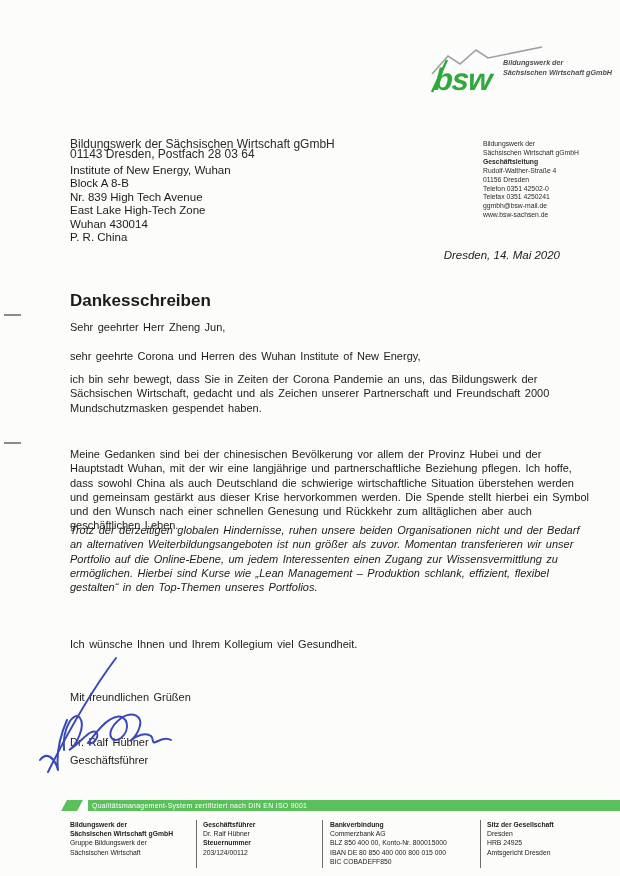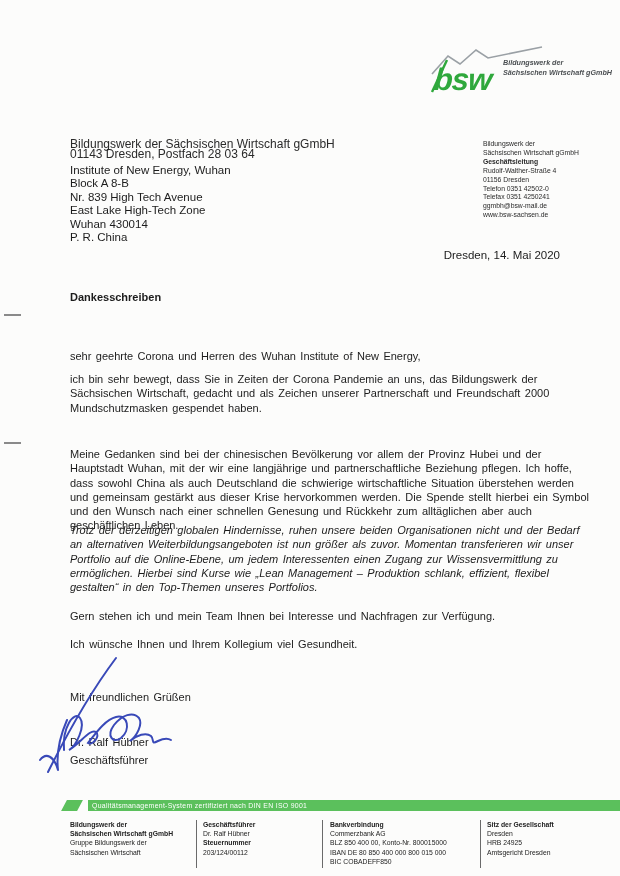--- a/index.html
+++ b/index.html
@@ -25,23 +25,23 @@
   .logo-name {
     position: absolute; top: 14px; left: 73px;
     font-size: 7.2px; font-weight: bold; font-style: italic;
     color: #4b4f52; line-height: 10px; white-space: nowrap;
   }
   
   .sender-line { position: absolute; top: 140px; left: 70px; font-size: 12px; line-height: 9.6px; color: #2a2a2a; }
   .recipient { position: absolute; top: 164px; left: 70px; font-size: 11.5px; line-height: 13.4px; }
   .contact-block { position: absolute; top: 140px; left: 483px; width: 132px; font-size: 6.8px; line-height: 8.9px; color: #2a2a2a; }
   .contact-block .bold { font-weight: bold; }
-  .date-line { position: absolute; top: 249px; left: 300px; width: 260px; text-align: right; font-size: 11.5px; }
+  .date-line { position: absolute; top: 249px; left: 300px; width: 260px; text-align: right; font-size: 11.5px; font-style: italic; }
   
-  .subject { position: absolute; top: 291px; left: 70px; font-size: 11px; font-weight: bold; }
+  .subject { position: absolute; top: 291px; left: 70px; font-size: 17px; font-weight: bold; }
   .bodycopy { position: absolute; left: 70px; width: 526px; font-size: 11px; line-height: 14.3px; word-spacing: 1.4px; }
   .sal1 { top: 320px; } .sal2 { top: 349px; }
   .p1 { top: 372px; } .p2 { top: 430px; margin-top: 17px; } .p3 { top: 523px; font-style: italic; }
   .p4 { top: 609px; } .p5 { top: 637px; }
   .closing { top: 690px; }
   .signer-name { top: 735px; } .signer-title { top: 753px; }
   
   .signature { position: absolute; top: 648px; left: 34px; z-index: 3; }
   
   .fold-mark { position: absolute; left: 4px; width: 17px; height: 2px; background: #8a8a8a; }
@@ -112,25 +112,25 @@
     <div>www.bsw-sachsen.de</div>
   </div>
 
   <div class="date-line">Dresden, 14. Mai 2020</div>
 
   <div class="fold-mark fold-1"></div>
   <div class="fold-mark fold-2"></div>
 
   <div class="subject">Dankesschreiben</div>
 
+  <div class="bodycopy sal1">Sehr geehrter Herr Zheng Jun,</div>
   <div class="bodycopy sal2">sehr geehrte Corona und Herren des Wuhan Institute of New Energy,</div>
   <div class="bodycopy p1">ich bin sehr bewegt, dass Sie in Zeiten der Corona Pandemie an uns, das Bildungswerk der Sächsischen Wirtschaft, gedacht und als Zeichen unserer Partnerschaft und Freundschaft 2000 Mundschutzmasken gespendet haben.</div>
   <div class="bodycopy p2">Meine Gedanken sind bei der chinesischen Bevölkerung vor allem der Provinz Hubei und der Hauptstadt Wuhan, mit der wir eine langjährige und partnerschaftliche Beziehung pflegen. Ich hoffe, dass sowohl China als auch Deutschland die schwierige wirtschaftliche Situation überstehen werden und gemeinsam gestärkt aus dieser Krise hervorkommen werden. Die Spende stellt hierbei ein Symbol und den Wunsch nach einer schnellen Genesung und Rückkehr zum alltäglichen aber auch geschäftlichen Leben.</div>
   <div class="bodycopy p3">Trotz der derzeitigen globalen Hindernisse, ruhen unsere beiden Organisationen nicht und der Bedarf an alternativen Weiterbildungsangeboten ist nun größer als zuvor. Momentan transferieren wir unser Portfolio auf die Online-Ebene, um jedem Interessenten einen Zugang zur Wissensvermittlung zu ermöglichen. Hierbei sind Kurse wie „Lean Management – Produktion schlank, effizient, flexibel gestalten“ in den Top-Themen unseres Portfolios.</div>
-  <div class="bodycopy p4">Gern stehen ich und mein Team Ihnen bei Interesse und Nachfragen zur Verfügung.</div>
   <div class="bodycopy p5">Ich wünsche Ihnen und Ihrem Kollegium viel Gesundheit.</div>
 
   <div class="bodycopy closing">Mit freundlichen Grüßen</div>
   <svg class="signature" width="150" height="132" viewBox="0 0 150 132">
     <g fill="none" stroke="#3949b8" stroke-width="2" stroke-linecap="round">
       <path d="M14 124 C 32 88, 58 42, 82 10"></path>
       <path d="M6 112 C 12 104, 20 108, 24 122 M 24 122 C 22 104, 26 88, 33 72"></path>
       <path d="M30 102 C 28 80, 40 62, 46 70 C 52 78, 42 98, 35 102 C 46 96, 56 80, 62 84 C 67 88, 58 98, 54 95 C 60 88, 70 72, 82 69 C 94 66, 97 82, 87 90 C 79 96, 72 88, 80 77 C 88 67, 99 63, 105 70 C 109 76, 103 88, 96 93 C 103 87, 112 84, 117 88 C 121 92, 116 97, 124 93 C 130 90, 134 90, 137 92"></path>
     </g>
   </svg>

